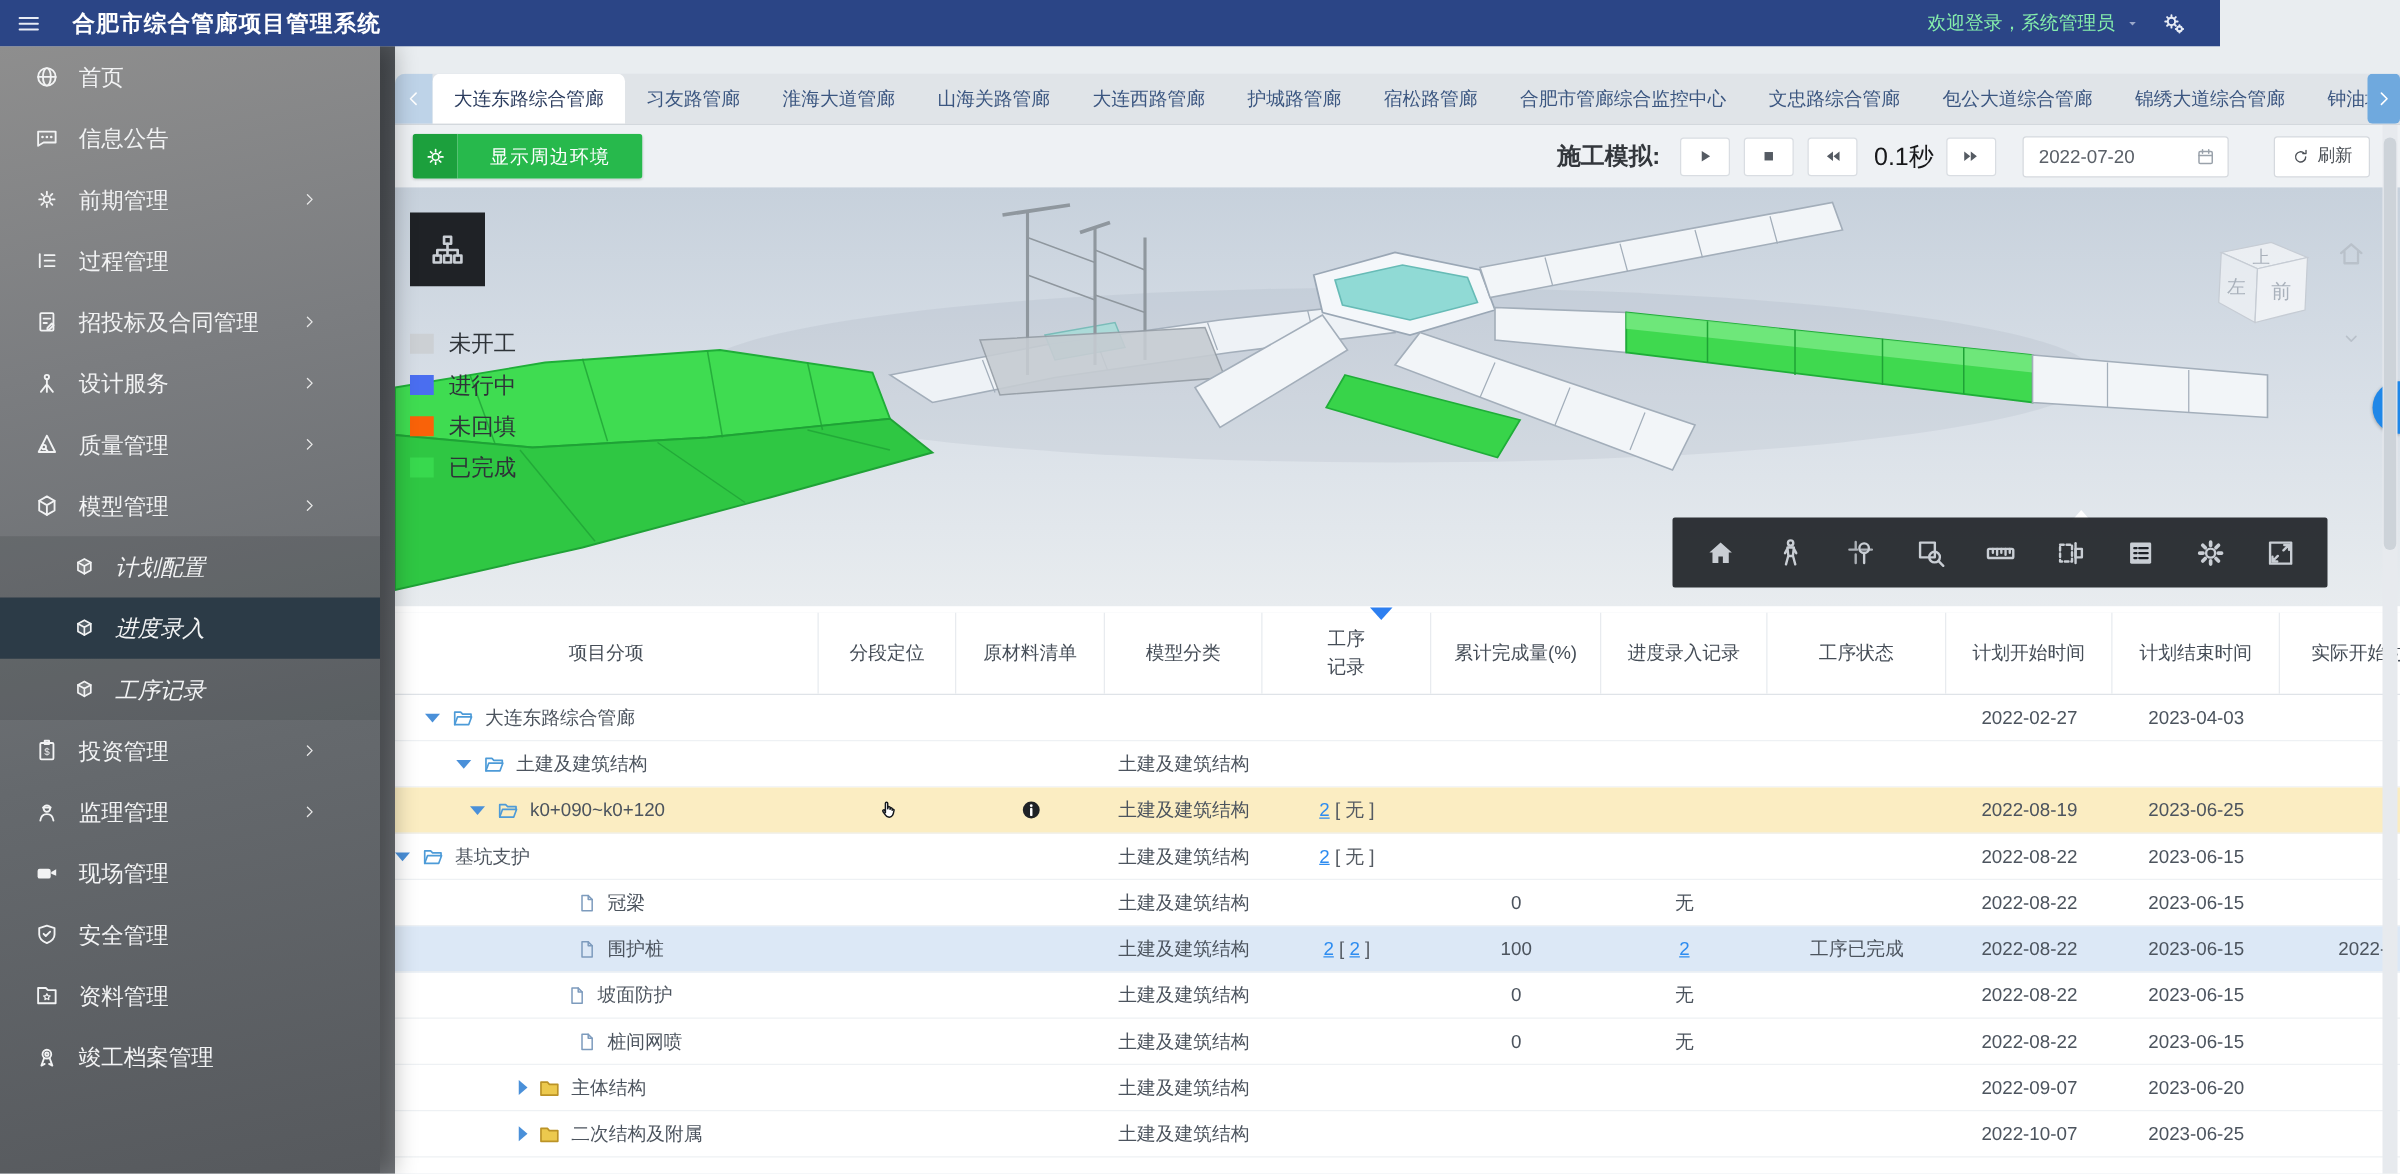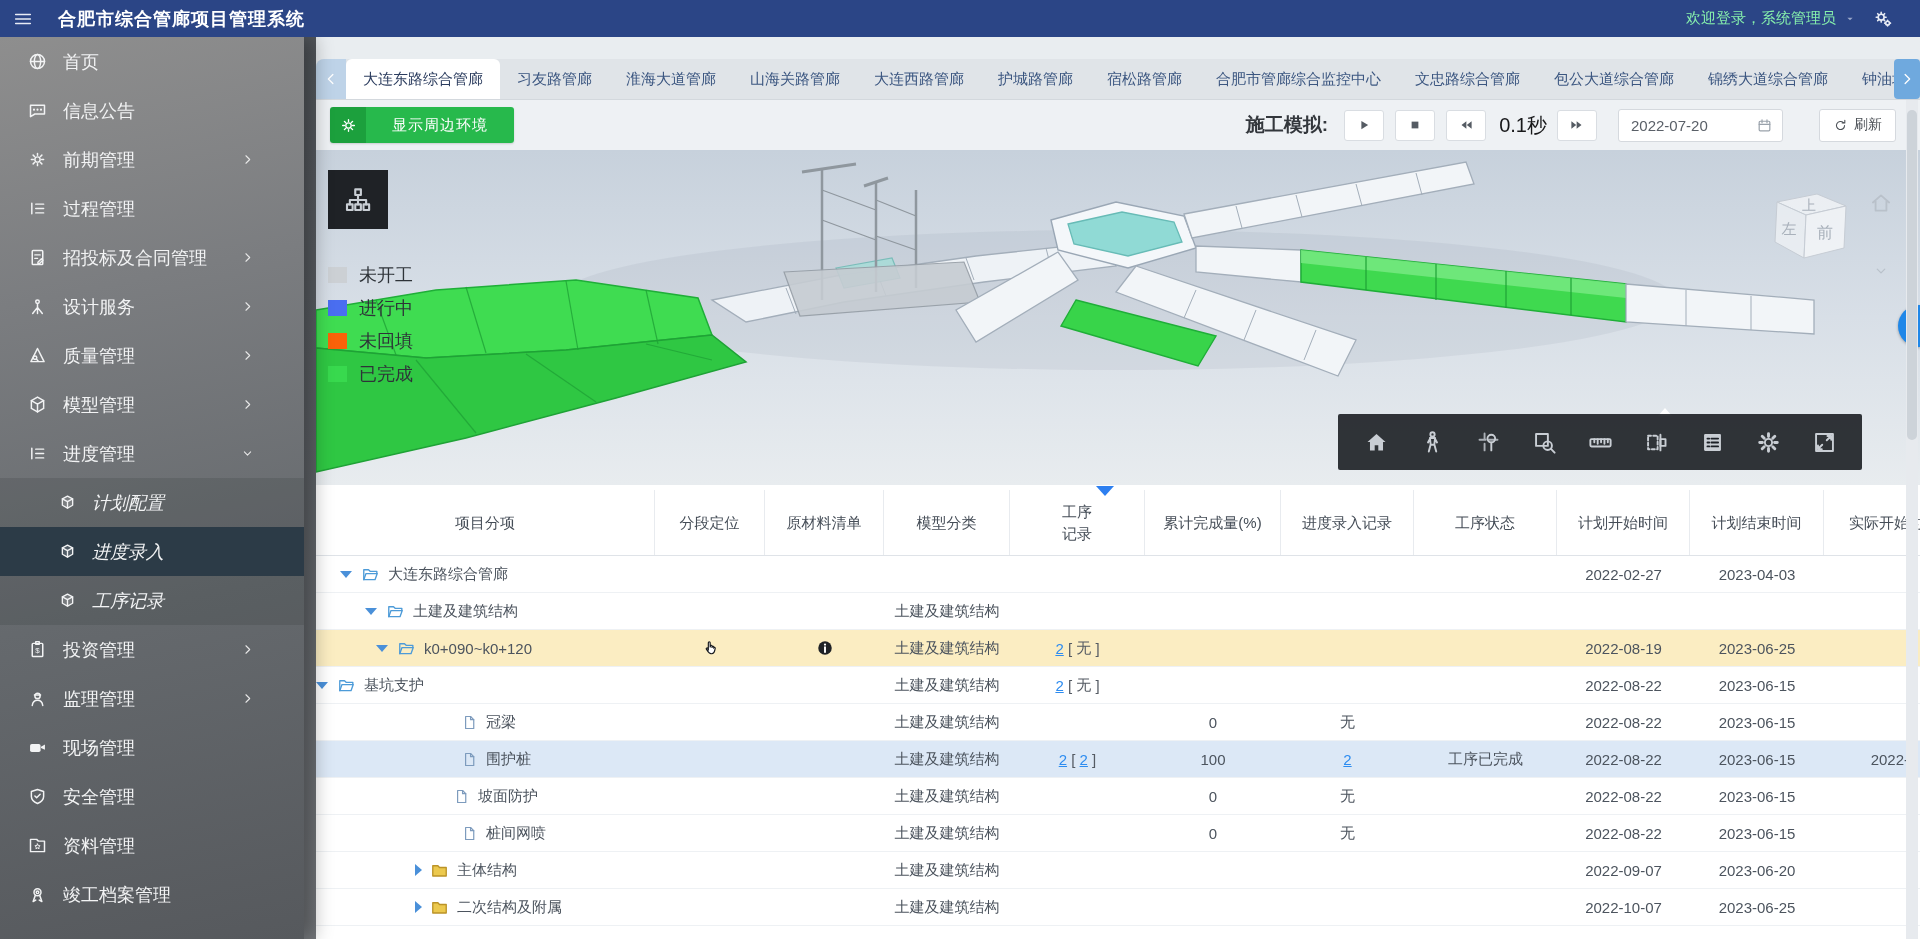--- a/index.html
+++ b/index.html
@@ -1,20 +1,20 @@
 <!DOCTYPE html>
 <html><head>
 <meta charset="utf-8">
 <style>
   * { margin:0; padding:0; box-sizing:border-box; }
   html,body { width:1920px; height:939px; overflow:hidden; font-family:"Liberation Sans","DejaVu Sans",sans-serif; background:#e9edf0; }
   #app { position:relative; width:1920px; height:939px; }
 
   
-  .navbar { position:absolute; left:0; top:0; width:1920px; height:37px; background:#2b4586; display:flex; align-items:center; color:#fff; z-index:50; }
+  .navbar { position:absolute; left:0; top:0; width:1776px; height:37px; background:#2b4586; display:flex; align-items:center; color:#fff; z-index:50; }
   .navbar .hamburger { width:46px; display:flex; justify-content:center; cursor:pointer; color:#e8ecf5; }
   .navbar h1 { font-size:18px; font-weight:700; letter-spacing:1px; margin-left:12px; }
   .navbar .nav-right { margin-left:auto; display:flex; align-items:center; gap:14px; padding-right:26px; }
   .navbar .welcome { font-size:15px; display:flex; align-items:center; gap:6px; cursor:pointer; color:#86efac; }
   .navbar .welcome .caret { color:#9aa8c9; }
   .navbar .gears { cursor:pointer; color:#e8ecf5; }
 
   
   .sidebar { position:absolute; left:0; top:37px; width:304px; height:902px; z-index:40;
     background:linear-gradient(168deg,#8e8e8e 0%,#7b7d80 28%,#65696d 62%,#56595d 100%);
@@ -207,31 +207,20 @@
           <path d="M12 3.5l7 4v9l-7 4-7-4v-9z"></path>
           <path d="M5 7.5l7 4 7-4M12 11.5v9"></path>
         </svg>
         <span>模型管理</span>
         <span class="chev">
           <svg class="ic" width="15" height="15" viewBox="0 0 24 24" fill="none" stroke="currentColor" stroke-width="1.7" stroke-linecap="round" stroke-linejoin="round">
             <path d="M9.5 6l6 6-6 6"></path>
           </svg>
         </span>
       </div>
-      <div class="side-item">
-        <svg class="ic" width="21" height="21" viewBox="0 0 24 24" fill="none" stroke="currentColor" stroke-width="1.7" stroke-linecap="round" stroke-linejoin="round">
-          <path d="M5.5 6v12M10 7h9M10 12h9M10 17h9"></path>
-        </svg>
-        <span>进度管理</span>
-        <span class="chev">
-          <svg class="ic" width="15" height="15" viewBox="0 0 24 24" fill="none" stroke="currentColor" stroke-width="1.7" stroke-linecap="round" stroke-linejoin="round">
-            <path d="M7 9.5l5 5 5-5"></path>
-          </svg>
-        </span>
-      </div>
       <div class="side-sub">
         <div class="side-item">
           <svg class="ic" width="19" height="19" viewBox="0 0 24 24" fill="none" stroke="currentColor" stroke-width="1.7" stroke-linecap="round" stroke-linejoin="round">
             <path d="M12 4l6.5 3.5v8L12 19l-6.5-3.5v-8z" fill="currentColor" fill-opacity=".18"></path>
             <path d="M5.5 7.5L12 11l6.5-3.5M12 11v8"></path>
           </svg>
           <span>计划配置</span>
         </div>
         <div class="side-item active">
           <svg class="ic" width="19" height="19" viewBox="0 0 24 24" fill="none" stroke="currentColor" stroke-width="1.7" stroke-linecap="round" stroke-linejoin="round">

